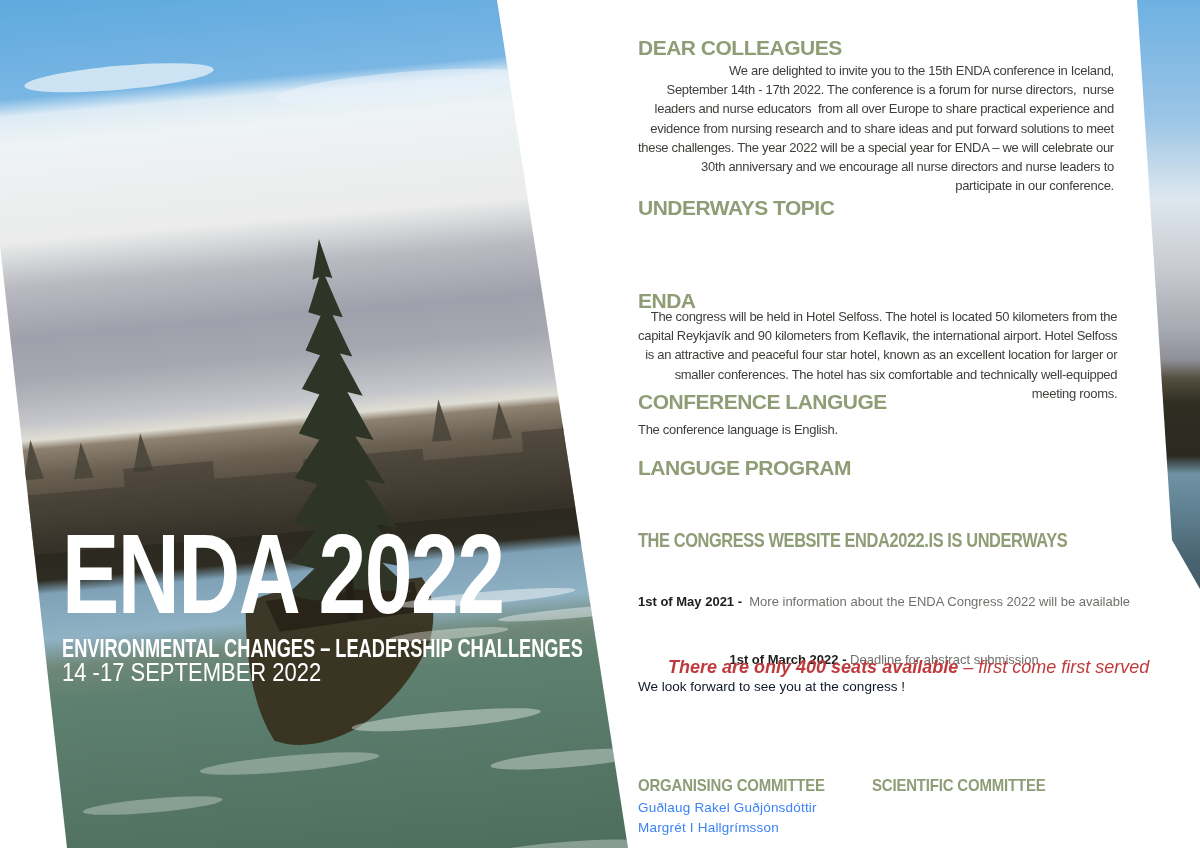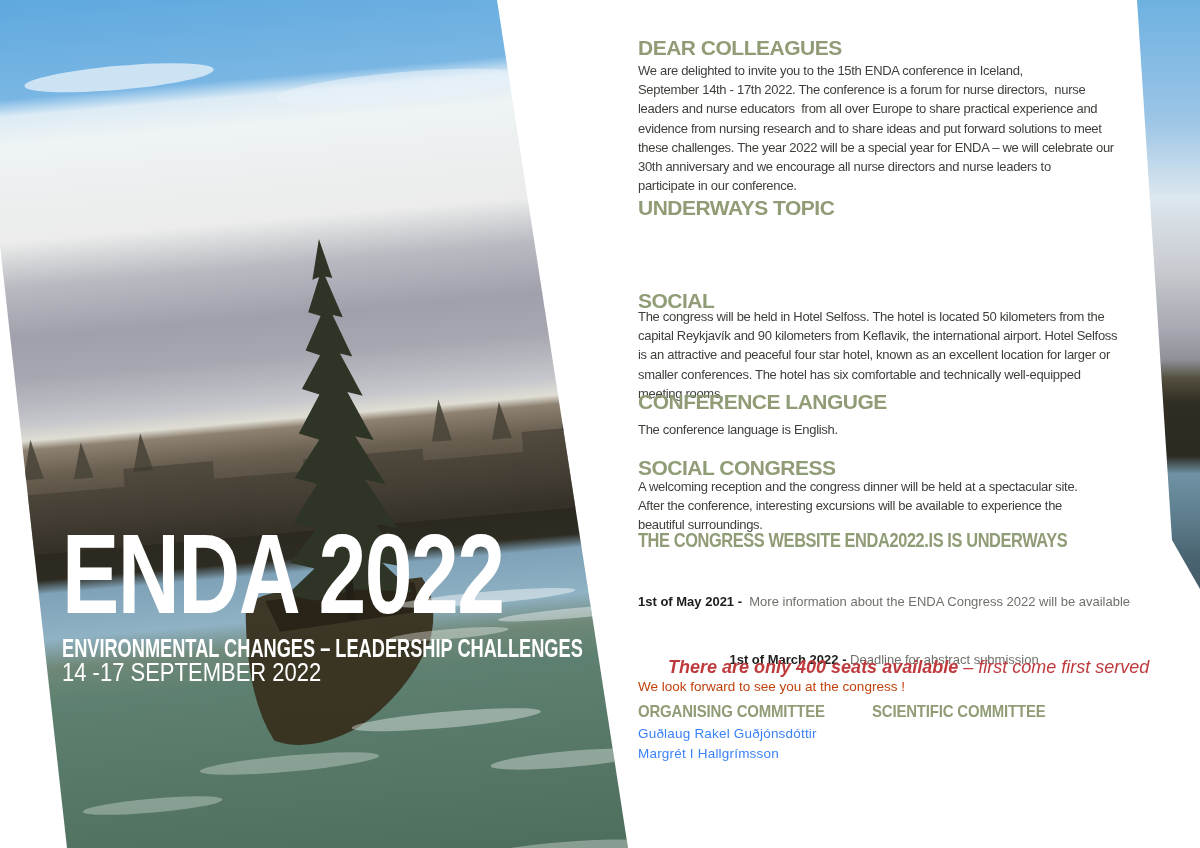--- a/index.html
+++ b/index.html
@@ -25,28 +25,28 @@
       transform-origin:left top;line-height:1;}
   .cover-title{top:518px;font-size:113px;font-weight:bold;letter-spacing:-2px;transform:scaleX(0.76);}
   .cover-subtitle{top:635px;font-size:26px;font-weight:bold;letter-spacing:0px;transform:scaleX(0.70);}
   .cover-dates{top:660px;font-size:25px;font-weight:normal;transform:scaleX(0.88);}
 
   
   .col{position:absolute;left:638px;top:0;width:520px;height:788px;}
   .abs{position:absolute;left:0;}
   .h{font-size:21px;font-weight:bold;color:#8f9c76;letter-spacing:-0.5px;line-height:24px;white-space:nowrap;}
   .h-condensed{transform:scaleX(0.78);transform-origin:left top;}
-  .body{font-size:13px;line-height:19.2px;letter-spacing:-0.3px;color:#3e3e3a;white-space:pre;}
+  .body{font-size:13px;line-height:19.2px;letter-spacing:-0.3px;color:#3e3e3a;white-space:pre;text-align:right;}
   .milestones{font-size:13px;line-height:19.2px;white-space:pre;text-align:center;}
   .milestone-date{font-weight:bold;color:#1d1d1b;}
   .milestone-text{color:#70706b;}
   .notice{font-size:18px;line-height:18px;white-space:pre;font-style:italic;}
   .notice-bold{font-weight:bold;}
-  .closing{font-size:13.5px;color:#c2410c;white-space:pre;}
-  .committee{position:absolute;top:702px;}
+  .closing{font-size:13.5px;color:#0f172a;white-space:pre;}
+  .committee{position:absolute;top:776px;}
   .committee-org{left:0;}
   .committee-sci{left:234px;}
   .ch{font-size:17px;font-weight:bold;color:#8f9c76;letter-spacing:-0.2px;white-space:nowrap;
       transform:scaleX(0.88);transform-origin:left top;line-height:20px;}
   .members{margin-top:2px;font-size:13.5px;line-height:20px;color:#3b82f6;letter-spacing:0.2px;white-space:pre;}
 </style>
 </head>
 <body>
 
 <div class="page">
@@ -143,34 +143,31 @@
     <div class="abs body" style="top:61px">We are delighted to invite you to the 15th ENDA conference in Iceland,
 September 14th - 17th 2022. The conference is a forum for nurse directors,  nurse
 leaders and nurse educators  from all over Europe to share practical experience and
 evidence from nursing research and to share ideas and put forward solutions to meet
 these challenges. The year 2022 will be a special year for ENDA – we will celebrate our
 30th anniversary and we encourage all nurse directors and nurse leaders to
 participate in our conference.</div>
 
     <div class="abs h" style="top:196px">UNDERWAYS TOPIC</div>
 
-    <div class="abs h" style="top:289px">SOCIAL</div>
+    <div class="abs h" style="top:289px">ENDA</div>
     <div class="abs body" style="top:307px">The congress will be held in Hotel Selfoss. The hotel is located 50 kilometers from the
 capital Reykjavík and 90 kilometers from Keflavik, the international airport. Hotel Selfoss
 is an attractive and peaceful four star hotel, known as an excellent location for larger or
 smaller conferences. The hotel has six comfortable and technically well-equipped
 meeting rooms.</div>
 
     <div class="abs h" style="top:390px">CONFERENCE LANGUGE</div>
     <div class="abs body" style="top:420px">The conference language is English.</div>
 
-    <div class="abs h" style="top:456px">SOCIAL CONGRESS</div>
-    <div class="abs body" style="top:477px">A welcoming reception and the congress dinner will be held at a spectacular site.
-After the conference, interesting excursions will be available to experience the
-beautiful surroundings.</div>
+    <div class="abs h" style="top:456px">LANGUGE PROGRAM</div>
 
     <div class="abs h h-condensed" style="top:528px">THE CONGRESS WEBSITE ENDA2022.IS  IS UNDERWAYS</div>
 
     <div class="abs milestones" style="top:554px">
       <div><span class="milestone-date">1st of May 2021 - </span><span class="milestone-text"> More information about the ENDA Congress 2022 will be available</span></div>
       <div><span class="milestone-date">1st of March 2022 - </span><span class="milestone-text">Deadline for abstract submission</span></div>
     </div>
 
     <div class="abs notice" style="top:640px;color:#bf3a3d">
       <span class="notice-bold">There are only 400 seats available</span><span> – first come first served</span>

